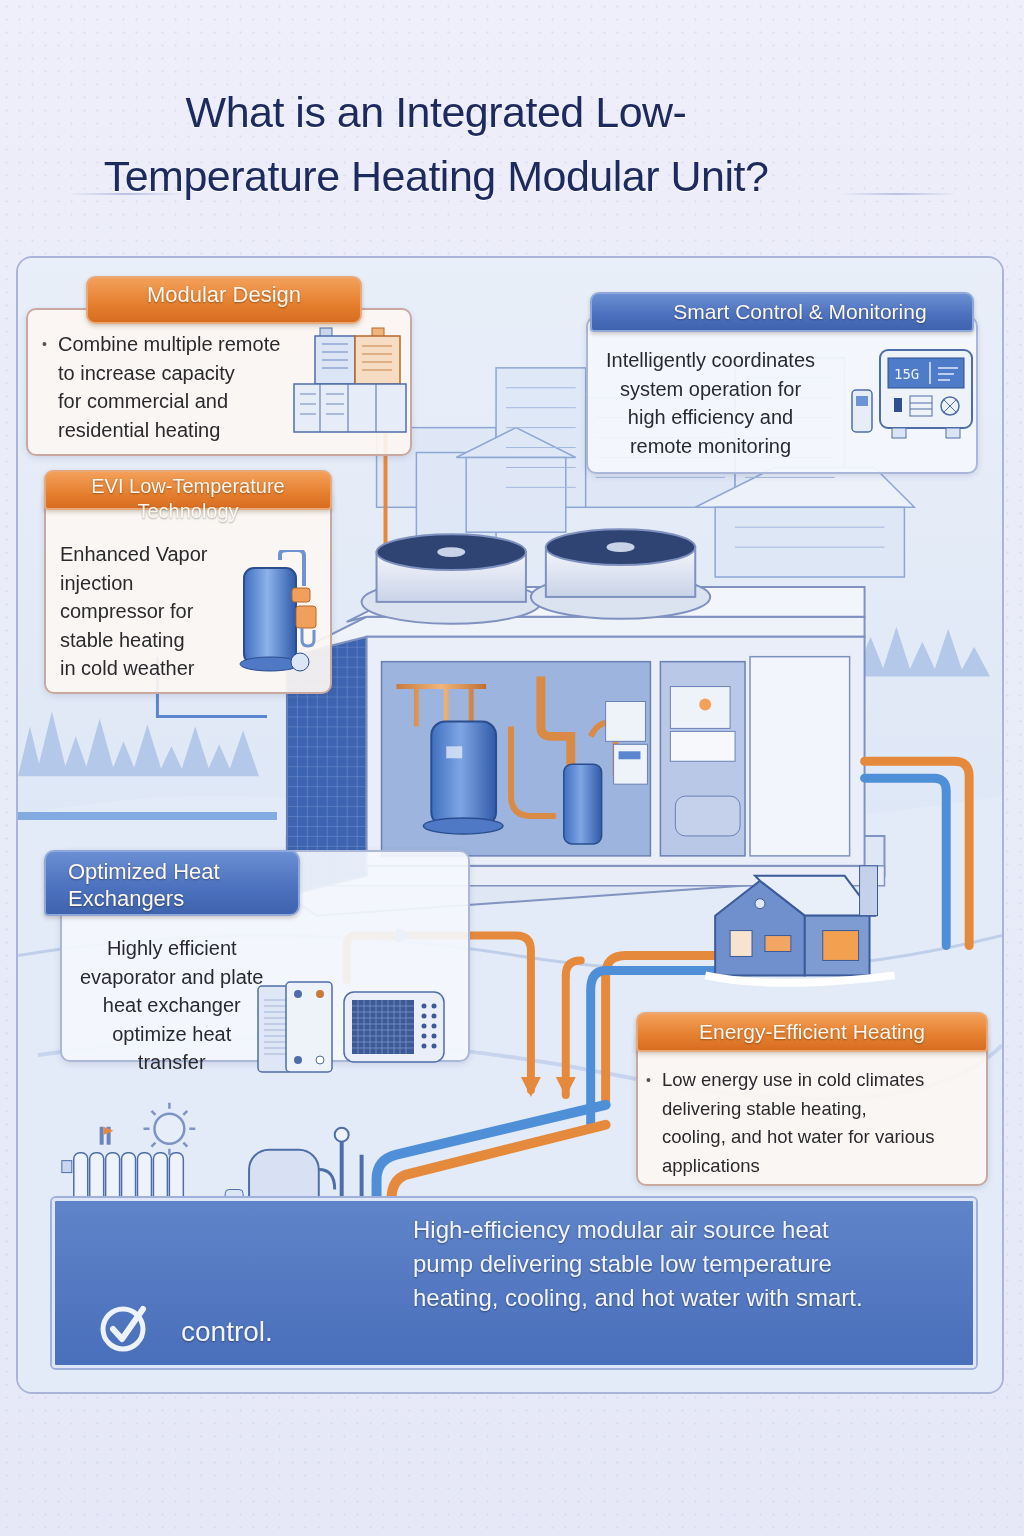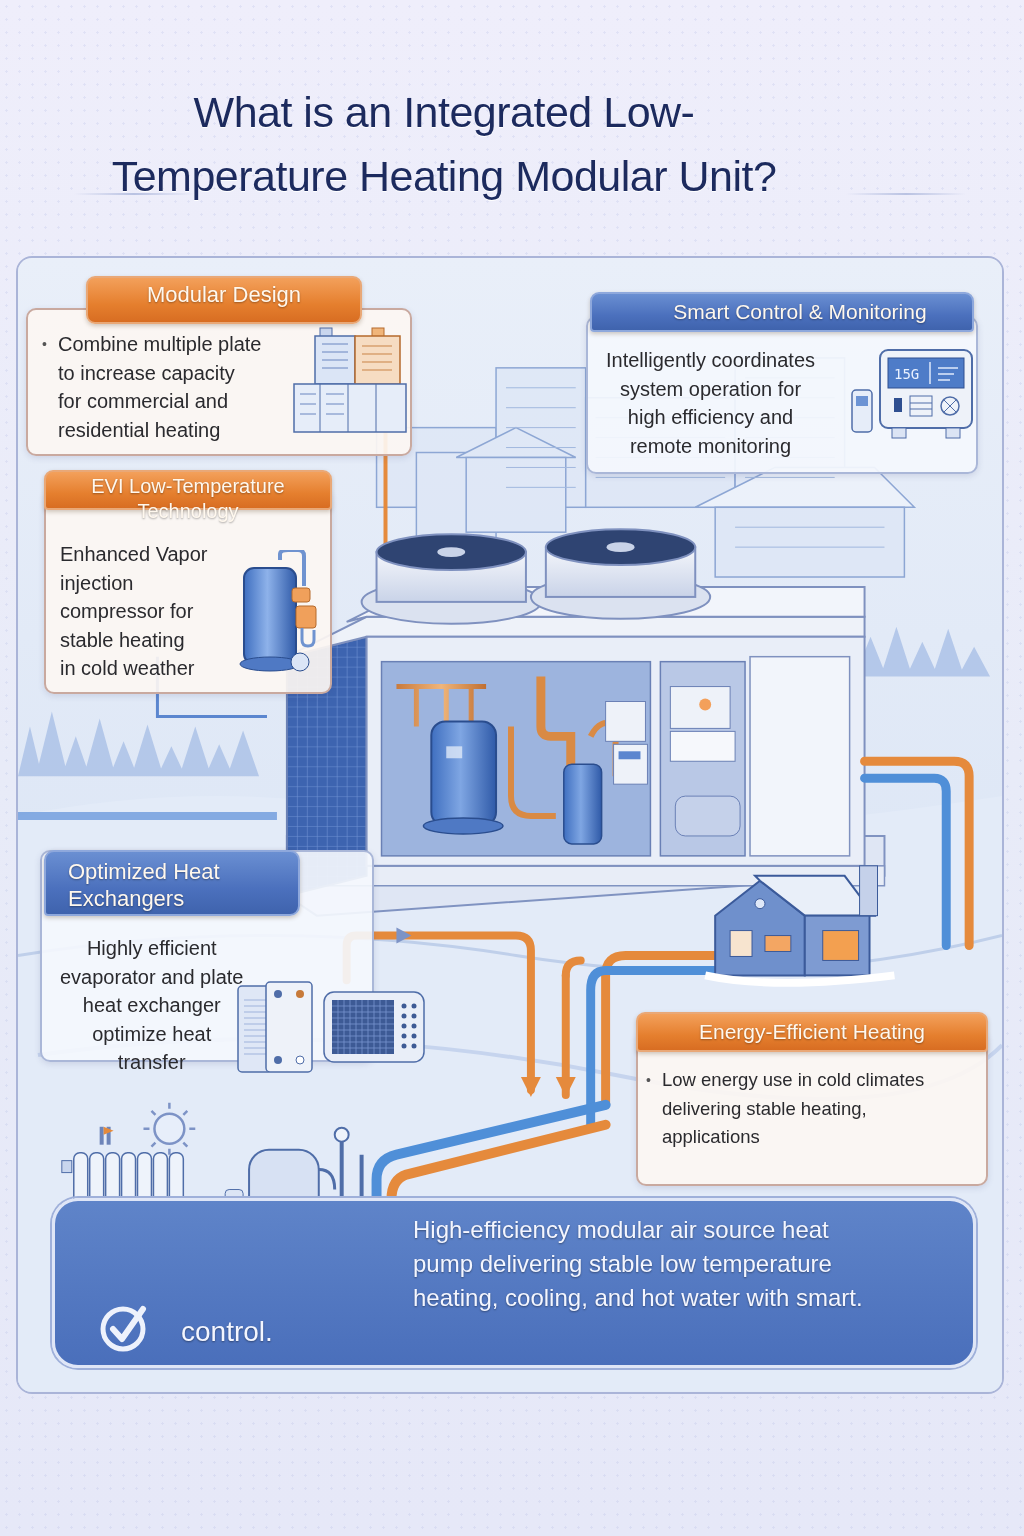--- a/index.html
+++ b/index.html
@@ -7,21 +7,21 @@
   body {
     font-family: "DejaVu Sans", "Liberation Sans", sans-serif;
     background: linear-gradient(180deg, #eeeefa 0%, #e9ecf8 40%, #e6e9f8 100%);
     background-image:
       radial-gradient(circle, rgba(160,170,220,0.18) 1px, transparent 1.4px),
       linear-gradient(180deg, #efeefb 0%, #e8ebf8 50%, #e6e8f8 100%);
     background-size: 13px 13px, 100% 100%;
     position: relative;
     color: #2b2b33;
   }
-  .title-wrap { position: absolute; left: 8px; top: 80px; width: 872px; text-align: center; }
+  .title-wrap { position: absolute; left: 0; top: 80px; width: 872px; text-align: center; }
   .title-line {
     font-family: "Liberation Sans", sans-serif;
     font-size: 43px; color: #1c2a5e; line-height: 64px; letter-spacing: -0.5px;
     text-shadow: 0 1px 0 #fff;
   }
   .title-rule { position: absolute; top: 113px; height: 2px; background: linear-gradient(90deg, transparent, #b9c2e2, transparent); }
   .frame {
     position: absolute; left: 16px; top: 256px; width: 988px; height: 1138px;
     border: 2px solid #aab4d8; border-radius: 16px;
     box-shadow: inset 0 0 0 4px #eef1fb, inset 0 0 0 6px #b8c1e0;
@@ -42,21 +42,21 @@
     color: #fff8ee; font-family: "Liberation Sans", sans-serif;
     text-align: center; text-shadow: 0 1px 2px rgba(0,0,0,0.35);
     box-shadow: 0 2px 4px rgba(80,50,20,0.25);
   }
   .chip.orange { background: linear-gradient(180deg, #f3a05b 0%, #e57f2e 60%, #d86d22 100%); border: 2px solid #e9a877; }
   .chip.blue { background: linear-gradient(180deg, #6a8fd2 0%, #4b70bd 60%, #3f63ad 100%); border: 2px solid #8ea8dc; padding-left: 36px; }
   .body-text { position: absolute; font-family: "Liberation Sans", sans-serif; color: #2a2a2e; font-size: 20px; line-height: 28.5px; }
   .bullet::before { content: "•"; position: absolute; left: -16px; font-size: 14px; color: #555; }
   .bottom-banner {
     position: absolute; left: 34px; top: 940px; width: 924px; height: 170px;
-    border-radius: 26px; background: linear-gradient(180deg, #5f84c9 0%, #4a6fbb 100%);
+    border-radius: 4px; background: linear-gradient(180deg, #5f84c9 0%, #4a6fbb 100%);
     border: 3px solid #dfe6f7; box-shadow: 0 0 0 2px #9fb0da;
   }
   .banner-text { position: absolute; left: 358px; top: 12px; color: #f4f6ff; font-family: "Liberation Sans", sans-serif; font-size: 24px; line-height: 34px; text-shadow: 0 1px 2px rgba(0,0,0,0.4); }
   .banner-control { position: absolute; left: 126px; top: 115px; color: #f4f6ff; font-family: "Liberation Sans", sans-serif; font-size: 28px; text-shadow: 0 1px 2px rgba(0,0,0,0.4); }
   svg { display: block; }
 </style>
 </head>
 <body>
 
 <div class="title-wrap">
@@ -232,21 +232,21 @@
       <rect x="232" y="895" width="70" height="90" rx="20" fill="#d7e1f3" stroke="#4f6da8" stroke-width="2"></rect>
       <path d="M302 915 Q318 915 318 935" stroke="#4f6da8" stroke-width="3" fill="none"></path>
       <path d="M325 880 V960 M345 900 V960" stroke="#4f6da8" stroke-width="4"></path>
       <circle cx="325" cy="880" r="7" fill="#eef3fb" stroke="#4f6da8" stroke-width="2"></circle>
       <path d="M170 985 H380" stroke="#e58a3c" stroke-width="3"></path>
     </g>
   </svg>
 
   <div class="card" style="left:8px;top:50px;width:386px;height:148px;">
     <div class="body-text bullet" style="left:30px;top:20px;">
-      <div>Combine multiple plate</div>
+      <div>Combine multiple remote</div>
       <div>to increase capacity</div>
       <div>for commercial and</div>
       <div>residential heating</div>
     </div>
     <svg style="position:absolute;left:262px;top:12px;" width="120" height="118" viewBox="0 0 120 118">
       <rect x="30" y="6" width="12" height="10" fill="#c9d6ee" stroke="#4f6da8"></rect>
       <rect x="82" y="6" width="12" height="10" fill="#f0b57a" stroke="#b56a2d"></rect>
       <rect x="25" y="14" width="40" height="48" fill="#dbe5f6" stroke="#4f6da8" stroke-width="1.5"></rect>
       <rect x="65" y="14" width="45" height="48" fill="#f6dcc2" stroke="#b56a2d" stroke-width="1.5"></rect>
       <path d="M32 22H58M32 30H58M32 38H58M32 46H58" stroke="#6a86c0"></path>
@@ -306,21 +306,21 @@
       <rect x="58" y="56" width="20" height="22" rx="3" fill="#f0a05b" stroke="#b56a2d"></rect>
       <path d="M64 78 V90 Q64 96 70 96 Q76 96 76 90 V80" stroke="#6f93d0" stroke-width="3" fill="none"></path>
       <circle cx="62" cy="112" r="9" fill="#dbe5f6" stroke="#2a4d8e"></circle>
     </svg>
   </div>
   <div class="chip orange" style="left:26px;top:212px;width:288px;height:40px;font-size:20px;line-height:25px;padding-top:2px;border-radius:9px 9px 4px 4px;">
     <div>EVI Low-Temperature</div>
     <div>Technology</div>
   </div>
 
-  <div class="card blue" style="left:22px;top:592px;width:334px;height:212px;text-decoration:underline;">
+  <div class="card blue" style="left:42px;top:592px;width:410px;height:212px;text-decoration:underline;">
     <div class="body-text" style="left:18px;top:82px;">
       <div>Highly efficient</div>
       <div>evaporator and plate</div>
       <div>heat exchanger</div>
       <div>optimize heat</div>
       <div>transfer</div>
     </div>
     <svg style="position:absolute;left:194px;top:128px;" width="80" height="96" viewBox="0 0 80 96">
       <rect x="2" y="6" width="34" height="86" rx="4" fill="#dfe7f6" stroke="#4f6da8" stroke-width="1.5"></rect>
       <path d="M8 20H30M8 26H30M8 32H30M8 38H30M8 44H30M8 50H30M8 56H30M8 62H30M8 68H30M8 74H30" stroke="#9fb3dc"></path>
@@ -350,20 +350,21 @@
   </div>
   <div class="chip blue" style="left:26px;top:592px;width:256px;height:66px;font-size:22px;line-height:27px;text-align:left;padding:6px 0 0 22px;border-radius:10px 10px 10px 4px;">
     <div>Optimized Heat</div>
     <div>Exchangers</div>
   </div>
 
   <div class="card" style="left:618px;top:772px;width:352px;height:156px;">
     <div class="body-text bullet" style="left:24px;top:34px;font-size:18.5px;line-height:28.5px;">
       <div>Low energy use in cold climates</div>
       <div>delivering stable heating,</div>
+      <div>cooling, and hot water for various</div>
       <div>applications</div>
     </div>
   </div>
   <div class="chip orange" style="left:618px;top:754px;width:352px;height:40px;font-size:21px;line-height:36px;border-radius:9px 9px 4px 4px;">Energy-Efficient Heating</div>
 
   <div class="bottom-banner">
     <div class="banner-text">
       <div>High-efficiency modular air source heat</div>
       <div>pump delivering stable low temperature</div>
       <div>heating, cooling, and hot water with smart.</div>

